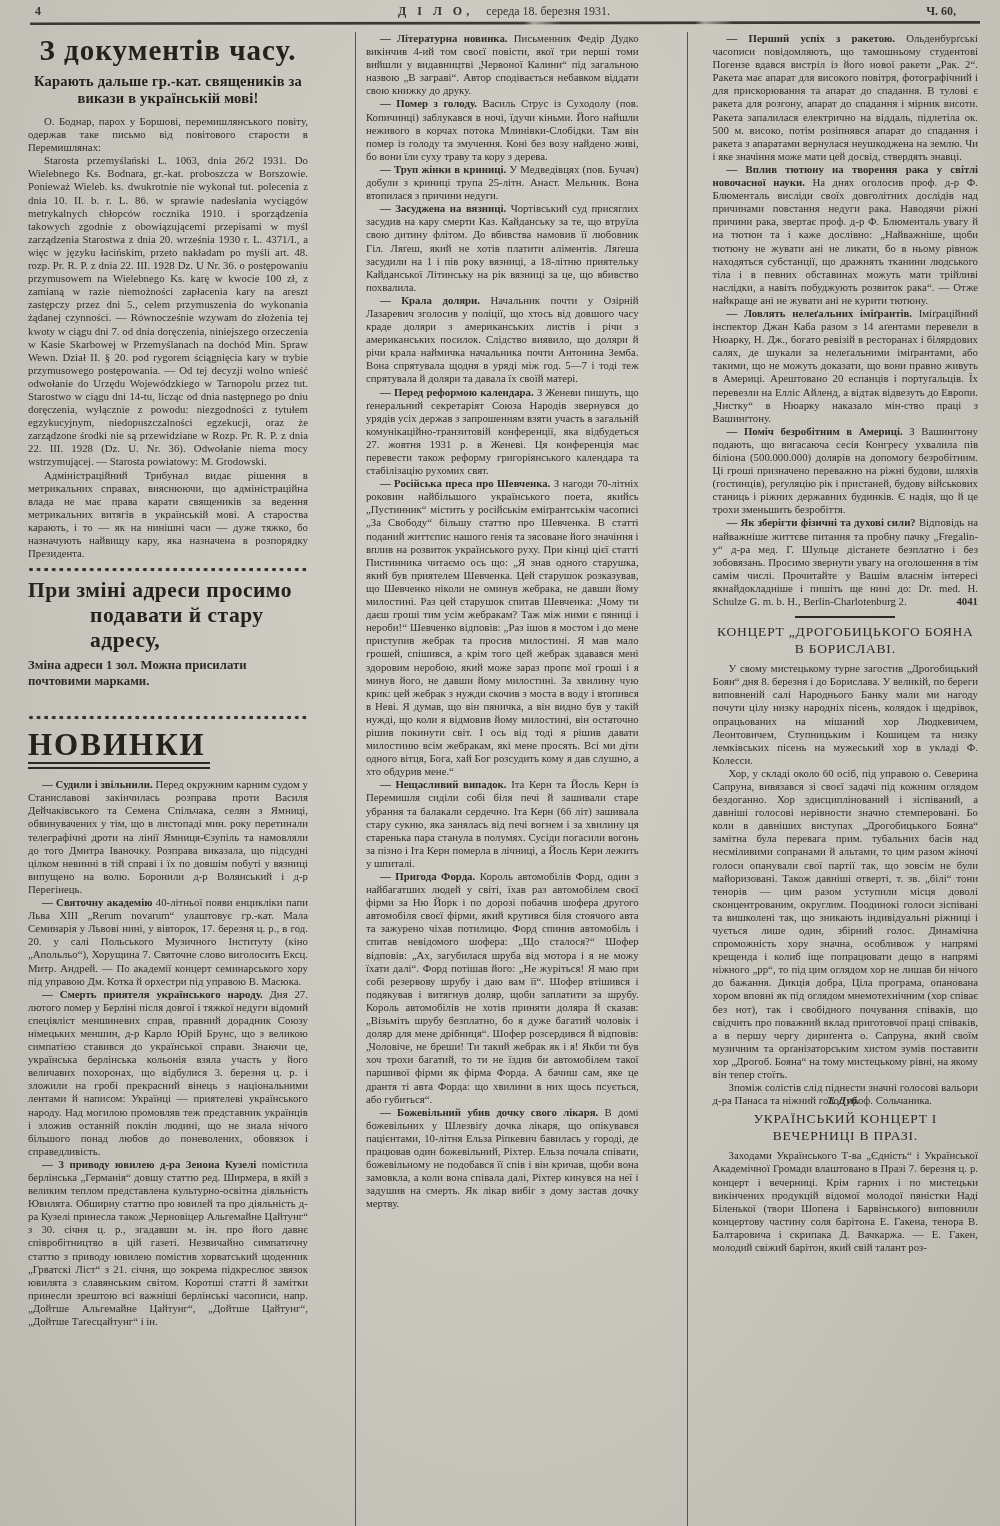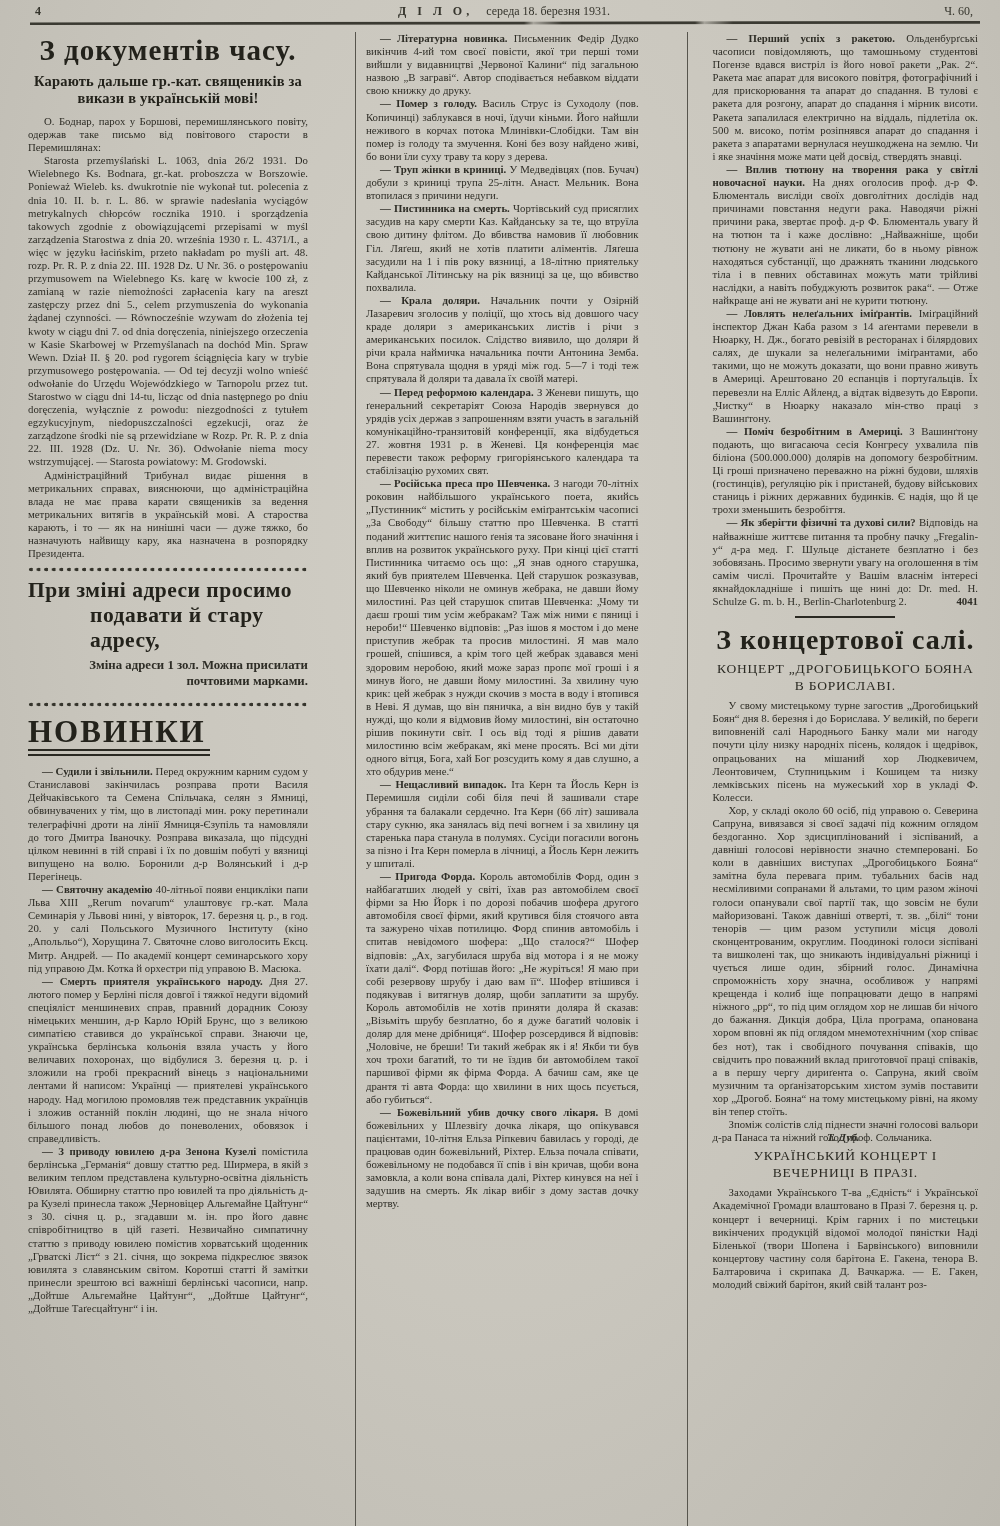--- a/index.html
+++ b/index.html
@@ -15,21 +15,21 @@
     -webkit-font-smoothing:antialiased;
   }
   
   .masthead{
     position:absolute;top:3px;left:30px;right:22px;height:18px;
     font-size:12px;line-height:16px;color:#35342c;
   }
   .mh-pnum{position:absolute;left:5px;top:0;font-weight:bold;}
   .mh-center{position:absolute;left:50%;top:0;transform:translateX(-50%);white-space:nowrap;}
   .mh-paper{letter-spacing:4px;font-weight:bold;margin-right:10px;}
-  .mh-issue{position:absolute;right:5px;top:0;font-weight:normal;}
+  .mh-issue{position:absolute;right:22px;top:0;font-weight:bold;}
   .head-rule{
     position:absolute;top:21px;left:30px;right:20px;height:4px;
     background:linear-gradient(90deg,
       #3b3a32 0%, #3b3a32 52%, rgba(59,58,50,0.25) 53%, #3b3a32 56%,
       #3b3a32 70%, rgba(59,58,50,0.25) 71%, #3b3a32 74%, #3b3a32 100%);
     clip-path:polygon(0 35%,100% 0,100% 70%,0 100%);
   }
   
   .columns{
     position:absolute;top:32px;left:28px;right:20px;bottom:0;
@@ -64,21 +64,21 @@
     background-size:7.6px 7px;background-repeat:repeat-x;
   }
   .notice{padding:1px 0 2px;}
   .notice-title{
     font-size:21.5px;line-height:25px;font-weight:bold;
     letter-spacing:0.5px;color:#23221b;text-align:left;
   }
   .notice-title .nt2{display:block;padding-left:62px;}
   .notice-body{
     font-size:12.8px;line-height:16px;font-weight:bold;
-    text-align:right;margin:4px 0 4px;text-indent:0;
+    text-align:left;margin:4px 0 17px;text-indent:0;
   }
   .novynky-wrap{margin:7px 0 9px;}
   .novynky{
     display:inline-block;font-size:31px;line-height:33px;
     letter-spacing:2px;border-bottom:7px double #2a2922;padding:0 4px 1px 0;
   }
   
   .short-rule{width:100px;margin:8px auto 6px;border-top:2px solid #2a2922;}
   .concert-title{
     font-size:28px;line-height:31px;text-align:center;
@@ -138,41 +138,40 @@
           <p class="news-item"><span class="lead">— Смерть приятеля українського народу. </span>Дня 27. лютого помер у Берліні після довгої і тяжкої недуги відомий спеціяліст меншиневих справ, правний дорадник Союзу німецьких меншин, д-р Карло Юрій Брунс, що з великою симпатією ставився до української справи. Знаючи це, українська берлінська кольонія взяла участь у його величавих похоронах, що відбулися 3. березня ц. р. і зложили на гробі прекрасний вінець з національними лентами й написом: Українці — приятелеві українського народу. Над могилою промовляв теж представник українців і зложив останній поклін людині, що не знала нічого більшого понад любов до поневолених, обовязок і справедливість.</p>
           <p class="news-item"><span class="lead">— З приводу ювилею д-ра Зенона Кузелі </span>помістила берлінська „Германія“ довшу статтю ред. Ширмера, в якій з великим теплом представлена культурно-освітна діяльність Ювилята. Обширну статтю про ювилей та про діяльність д-ра Кузелі принесла також „Черновіцер Альгемайне Цайтунг“ з 30. січня ц. р., згадавши м. ін. про його давнє співробітництво в цій газеті. Незвичайно симпатичну статтю з приводу ювилею помістив хорватський щоденник „Грватскі Ліст“ з 21. січня, що зокрема підкреслює звязок ювилята з славянським світом. Коротші статті й замітки принесли зрештою всі важніші берлінські часописи, напр. „Дойтше Альгемайне Цайтунг“, „Дойтше Цайтунг“, „Дойтше Таґесцайтунг“ і ін.</p>
         </div>
     </section>
 
     <section class="col col2">
       <div>
           <p class="news-item"><span class="lead">— Літературна новинка. </span>Письменник Федір Дудко викінчив 4-ий том своєї повісти, якої три перші томи вийшли у видавництві „Червоної Калини“ під загальною назвою „В заграві“. Автор сподівається небавком віддати свою книжку до друку.</p>
           <p class="news-item"><span class="lead">— Помер з голоду. </span>Василь Струс із Суходолу (пов. Копичинці) заблукався в ночі, їдучи кіньми. Його найшли неживого в корчах потока Млинівки-Слобідки. Там він помер із голоду та змучення. Коні без возу найдено живі, бо вони їли суху траву та кору з дерева.</p>
           <p class="news-item"><span class="lead">— Труп жінки в криниці. </span>У Медведівцях (пов. Бучач) добули з криниці трупа 25-літн. Анаст. Мельник. Вона втопилася з причини недуги.</p>
-          <p class="news-item"><span class="lead">— Пистинника на смерть. </span>Чортівський суд присяглих засудив на кару смерти Каз. Кайданську за те, що втруїла свою дитину флітом. До вбивства намовив її любовник Гіл. Ляґеш, який не хотів платити аліментів. Ляґеша засудили на 1 і пів року вязниці, а 18-літню приятельку Кайданської Літинську на рік вязниці за це, що вбивство похвалила.</p>
+          <p class="news-item"><span class="lead">— Засуджена на вязниці. </span>Чортівський суд присяглих засудив на кару смерти Каз. Кайданську за те, що втруїла свою дитину флітом. До вбивства намовив її любовник Гіл. Ляґеш, який не хотів платити аліментів. Ляґеша засудили на 1 і пів року вязниці, а 18-літню приятельку Кайданської Літинську на рік вязниці за це, що вбивство похвалила.</p>
           <p class="news-item"><span class="lead">— Крала доляри. </span>Начальник почти у Озірній Лазаревич зголосив у поліції, що хтось від довшого часу краде доляри з американських листів і річи з американських посилок. Слідство виявило, що доляри й річи крала наймичка начальника почти Антонина Земба. Вона спрятувала щодня в уряді між год. 5—7 і тоді теж спрятувала й доляри та давала їх своїй матері.</p>
           <p class="news-item"><span class="lead">— Перед реформою календара. </span>З Женеви пишуть, що ґенеральний секретаріят Союза Народів звернувся до урядів усіх держав з запрошенням взяти участь в загальній комунікаційно-транзитовій конференції, яка відбудеться 27. жовтня 1931 р. в Женеві. Ця конференція має перевести також реформу григоріянського календара та стабілізацію рухомих свят.</p>
           <p class="news-item"><span class="lead">— Російська преса про Шевченка. </span>З нагоди 70-літніх роковин найбільшого українського поета, якийсь „Пустинник“ містить у російськім еміґрантськім часописі „За Свободу“ більшу статтю про Шевченка. В статті поданий життєпис нашого ґенія та зясоване його значіння і вплив на розвиток українського руху. При кінці цієї статті Пистинника читаємо ось що: „Я знав одного старушка, який був приятелем Шевченка. Цей старушок розказував, що Шевченко ніколи не оминув жебрака, не давши йому милостині. Раз цей старушок спитав Шевченка: „Чому ти даєш гроші тим усім жебракам? Таж між ними є пяниці і нероби!“ Шевченко відповів: „Раз ішов я мостом і до мене приступив жебрак та просив милостині. Я мав мало грошей, спішився, а крім того цей жебрак здавався мені здоровим неробою, який може зараз пропє мої гроші і я минув його, не давши йому милостині. За хвилину чую крик: цей жебрак з нужди скочив з моста в воду і втопився в Неві. Я думав, що він пяничка, а він видно був у такій нужді, що коли я відмовив йому милостині, він остаточно рішив покинути світ. І ось від тоді я рішив давати милостиню всім жебракам, які мене просять. Всі ми діти одного вітця, Бога, хай Бог розсудить кому я дав слушно, а хто обдурив мене.“</p>
           <p class="news-item"><span class="lead">— Нещасливий випадок. </span>Іта Керн та Йосль Керн із Перемишля сиділи собі біля печі й зашивали старе убрання та балакали сердечно. Іта Керн (66 літ) зашивала стару сукню, яка занялась від печі вогнем і за хвилину ця старенька пара станула в полумях. Сусіди погасили вогонь за пізно і Іта Керн померла в лічниці, а Йосль Керн лежить у шпиталі.</p>
           <p class="news-item"><span class="lead">— Пригода Форда. </span>Король автомобілів Форд, один з найбагатших людей у світі, їхав раз автомобілем своєї фірми за Ню Йорк і по дорозі побачив шофера другого автомобіля своєї фірми, який крутився біля стоячого авта та зажурено чіхав потилицю. Форд спинив автомобіль і спитав невідомого шофера: „Що сталося?“ Шофер відповів: „Ах, загубилася шруба від мотора і я не можу їхати далі“. Форд потішав його: „Не журіться! Я маю при собі резервову шрубу і даю вам її“. Шофер втішився і подякував і витягнув доляр, щоби заплатити за шрубу. Король автомобілів не хотів приняти доляра й сказав: „Візьміть шрубу безплатно, бо я дуже багатий чоловік і доляр для мене дрібниця“. Шофер розсердився й відповів: „Чоловіче, не бреши! Ти такий жебрак як і я! Якби ти був хоч трохи багатий, то ти не їздив би автомобілем такої паршивої фірми як фірма Форда. А бачиш сам, яке це дрантя ті авта Форда: що хвилини в них щось псується, або губиться“.</p>
           <p class="news-item"><span class="lead">— Божевільний убив дочку свого лікаря. </span>В домі божевільних у Шлезвіґу дочка лікаря, що опікувався пацієнтами, 10-літня Ельза Ріпкевич бавилась у городі, де працював один божевільний, Ріхтер. Ельза почала співати, божевільному не подобався її спів і він кричав, щоби вона замовкла, а коли вона співала далі, Ріхтер кинувся на неї і задушив на смерть. Як лікар вибіг з дому застав дочку мертву.</p>
         </div>
     </section>
 
     <section class="col col3">
       <div>
           <p class="news-item"><span class="lead">— Перший успіх з ракетою. </span>Ольденбурґські часописи повідомляють, що тамошньому студентові Погензе вдався вистріл із його нової ракети „Рак. 2“. Ракета має апарат для високого повітря, фотографічний і для прискорювання та апарат до спадання. В тулові є ракета для розгону, апарат до спадання і мірник висоти. Ракета запалилася електрично на віддаль, підлетіла ок. 500 м. високо, потім розіпнявся апарат до спадання і ракета з апаратами вернулася неушкоджена на землю. Чи і яке значіння може мати цей досвід, ствердять знавці.</p>
           <p class="news-item"><span class="lead">— Вплив тютюну на творення рака у світлі новочасної науки. </span>На днях оголосив проф. д-р Ф. Блюменталь висліди своїх довголітних дослідів над причинами повстання недуги рака. Наводячи ріжні причини рака, звертає проф. д-р Ф. Блюменталь увагу й на тютюн та і каже дослівно: „Найважніше, щоби тютюну не жувати ані не ликати, бо в ньому рівнож находяться субстанції, що дражнять тканини людського тіла і в певних обставинах можуть мати трійливі наслідки, а навіть побуджують розвиток рака“. — Отже найкраще ані не жувати ані не курити тютюну.</p>
           <p class="news-item"><span class="lead">— Ловлять нелеґальних іміґрантів. </span>Іміґраційний інспектор Джан Каба разом з 14 аґентами перевели в Нюарку, Н. Дж., богато ревізій в ресторанах і білярдових салях, де шукали за нелеґальними іміґрантами, або такими, що не можуть доказати, що вони правно живуть в Америці. Арештовано 20 еспанців і портуґальців. Їх перевезли на Елліс Айленд, а відтак відвезуть до Европи. „Чистку“ в Нюарку наказало мін-ство праці з Вашинґтону.</p>
           <p class="news-item"><span class="lead">— Поміч безробітним в Америці. </span>З Вашинґтону подають, що вигасаюча сесія Конгресу ухвалила пів біліона (500.000.000) долярів на допомогу безробітним. Ці гроші призначено переважно на ріжні будови, шляхів (гостинців), реґуляцію рік і пристаней, будову військових станиць і ріжних державних будинків. Є надія, що й це трохи зменьшить безробіття.</p>
           <p class="news-item"><span class="lead">— Як зберігти фізичні та духові сили? </span>Відповідь на найважніше життєве питання та пробну пачку „Fregalin-у“ д-ра мед. Г. Шульце дістанете безплатно і без зобовязань. Просимо звернути увагу на оголошення в тім самім числі. Прочитайте у Вашім власнім інтересі якнайдокладніше і пишіть ще нині до: Dr. med. H. Schulze G. m. b. H., Berlin-Charlotenburg 2.<span class="ad-num">4041</span></p>
         </div>
 
       <div class="short-rule"></div>
-      <h1 class="concert-title">З концертової салі.</h1>
       <h3 class="caps-head">КОНЦЕРТ „ДРОГОБИЦЬКОГО БОЯНА В БОРИСЛАВІ.</h3>
       <div>
           <p class="para">У свому мистецькому турне загостив „Дрогобицький Боян“ дня 8. березня і до Борислава. У великій, по береги виповненій салі Народнього Банку мали ми нагоду почути цілу низку народніх пісень, колядок і щедрівок, опрацьованих на мішаний хор Людкевичем, Леонтовичем, Ступницьким і Кошицем та низку лемківських пісень на мужеський хор в укладі Ф. Колесси.</p>
           <p class="para">Хор, у складі около 60 осіб, під управою о. Северина Сапруна, вивязався зі своєї задачі під кожним оглядом бездоганно. Хор здисциплінований і зіспіваний, а давніші голосові нерівности значно стемперовані. Бо коли в давніших виступах „Дрогобицького Бояна“ замітна була перевага прим. тубальних басів над несміливими сопранами й альтами, то цим разом жіночі голоси опанували свої партії так, що зовсім не були майоризовані. Також давніші отверті, т. зв. „білі“ тони тенорів — цим разом уступили місця доволі сконцентрованим, округлим. Поодинокі голоси зіспівані та вишколені так, що зникають індивідуальні ріжниці і чується лише один, збірний голос. Динамічна спроможність хору значна, особливож у напрямі крещенда і колиб іще попрацювати дещо в напрямі ніжного „рр“, то під цим оглядом хор не лишав би нічого до бажання. Дикція добра, Ціла програма, опанована хором вповні як під оглядом мнемотехнічним (хор співає без нот), так і свобідного почування співаків, що свідчить про поважний вклад приготовчої праці співаків, а в першу чергу дириґента о. Сапруна, який своїм музичним та орґанізаторським хистом зумів поставити хор „Дрогоб. Бояна“ на тому мистецькому рівні, на якому він тепер стоїть.</p>
           <p class="para">Зпоміж солістів слід піднести значні голосові вальори д-ра Панаса та ніжний голос проф. Сольчаника.</p>
         </div>
       <div class="sig">Т. Дуб.</div>
       <h3 class="caps-head">УКРАЇНСЬКИЙ КОНЦЕРТ І ВЕЧЕРНИЦІ В ПРАЗІ.</h3>
       <div>
           <p class="para">Заходами Українського Т-ва „Єдність“ і Української Академічної Громади влаштовано в Празі 7. березня ц. р. концерт і вечерниці. Крім гарних і по мистецьки викінчених продукцій відомої молодої пяністки Наді Біленької (твори Шопена і Барвінського) виповнили концертову частину соля барітона Е. Гакена, тенора В. Балтаровича і скрипака Д. Вачкаржа. — Е. Гакен, молодий свіжий барітон, який свій талант роз-</p>

